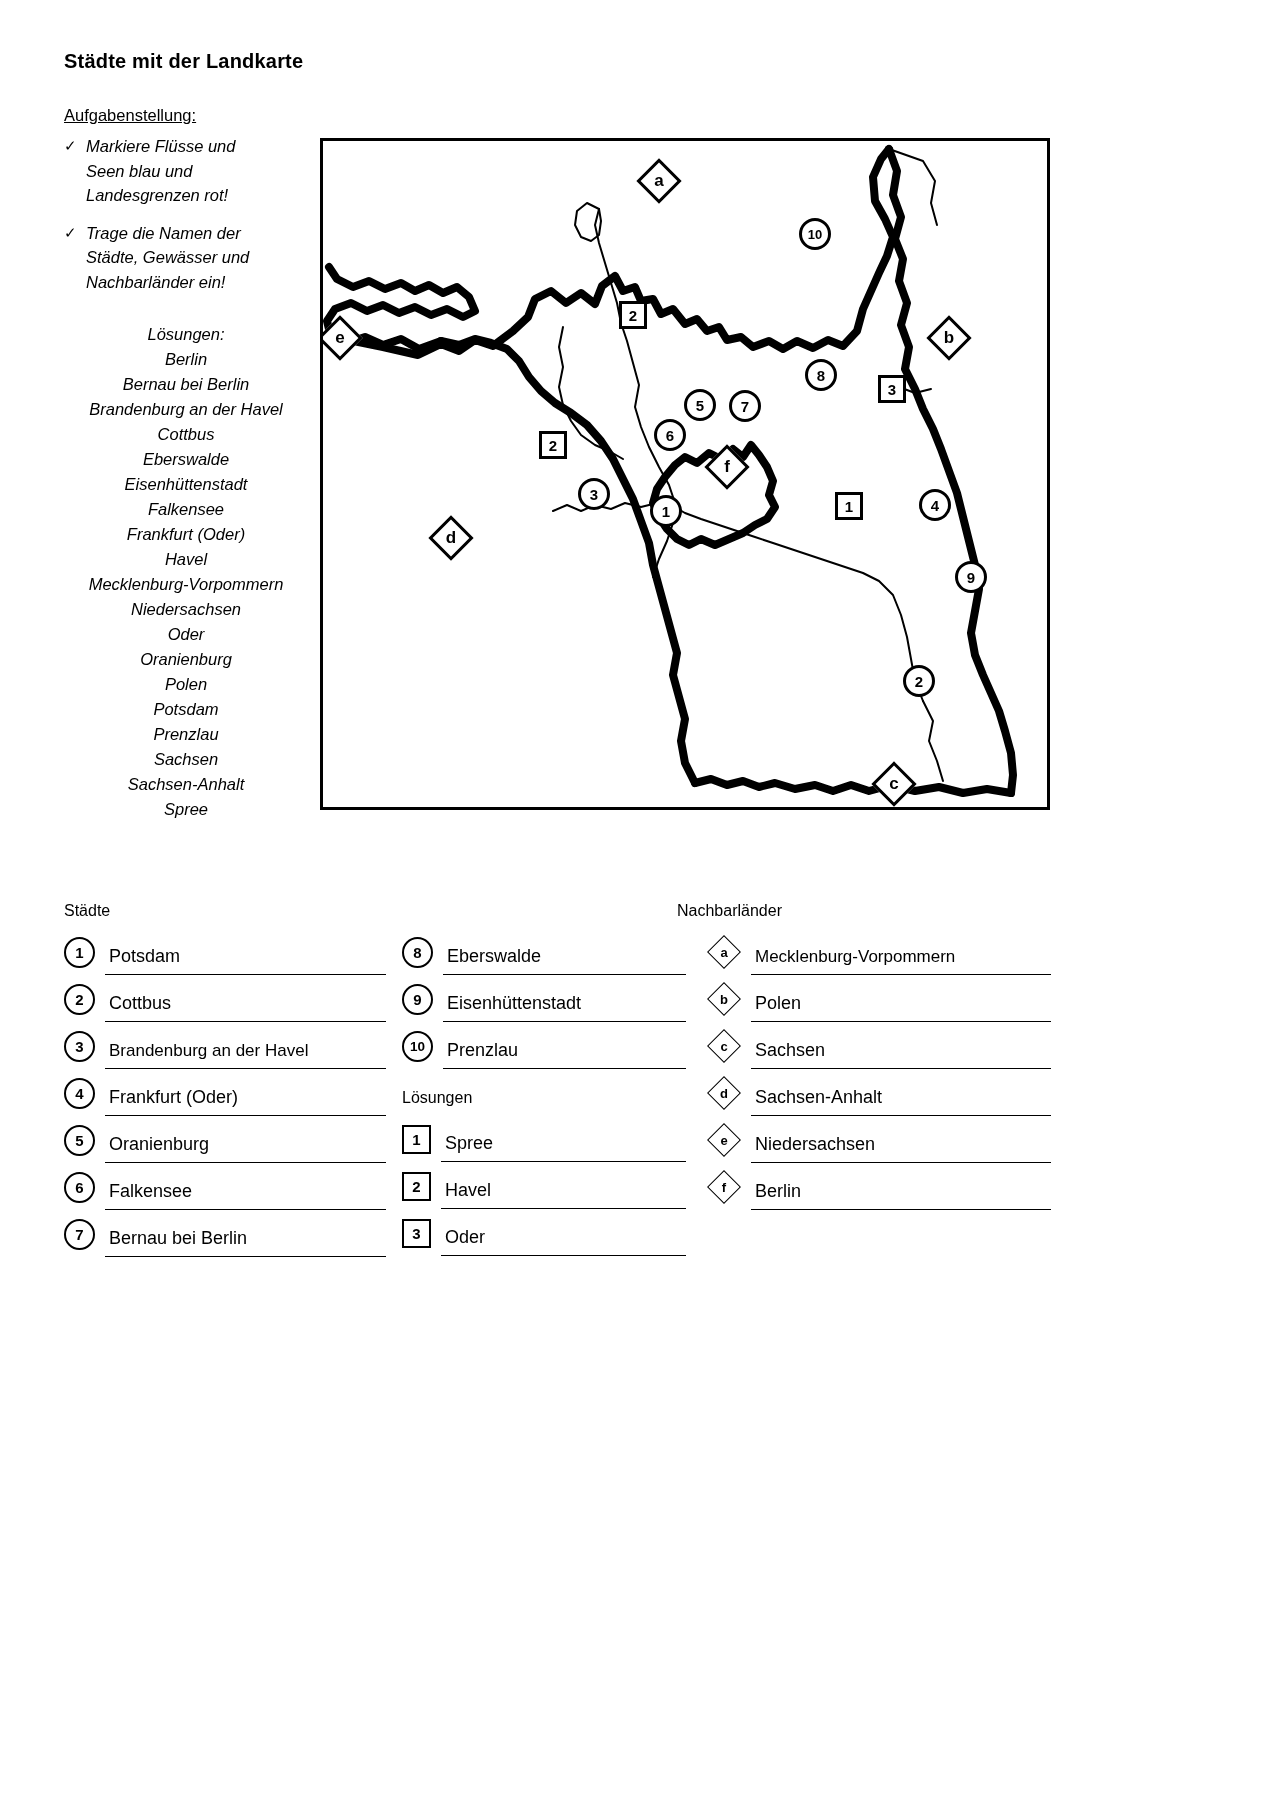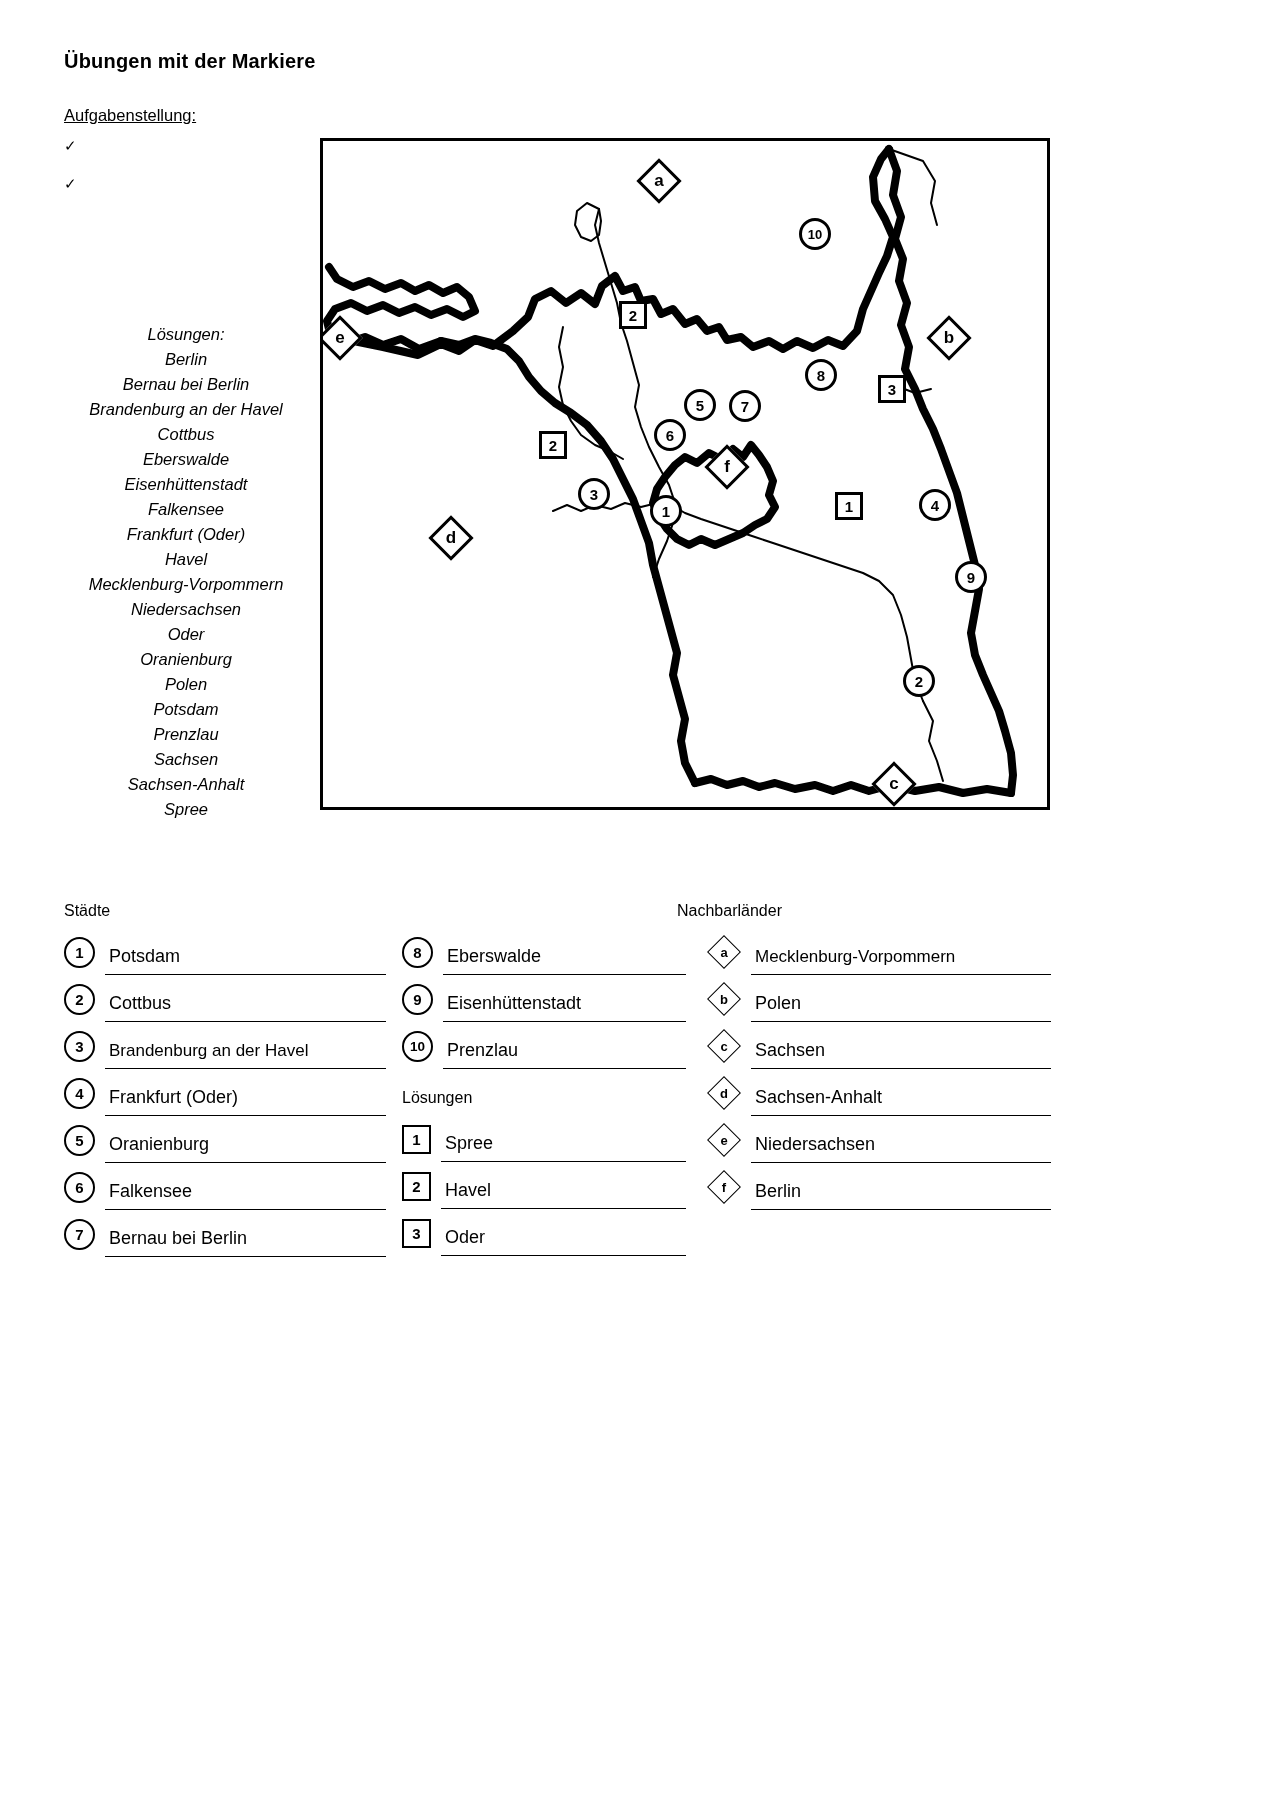--- a/index.html
+++ b/index.html
@@ -190,29 +190,35 @@
     left: 4px;
     bottom: 7px;
     font-size: 18px;
     white-space: nowrap;
   }
   .answer-value.small { font-size: 17px; }
 </style>
 </head>
 <body>
 
-<div class="page-title">Übungen mit der Markiere</div>
+<div class="page-title">Städte mit der Landkarte</div>
 <div class="task-heading">Aufgabenstellung:</div>
 
 <div class="task-list">
   <div class="task-item">
     <span class="task-check">✓</span>
+    <span class="task-text">Markiere Flüsse und
+Seen blau und
+Landesgrenzen rot!</span>
   </div>
   <div class="task-item">
     <span class="task-check">✓</span>
+    <span class="task-text">Trage die Namen der
+Städte, Gewässer und
+Nachbarländer ein!</span>
   </div>
 </div>
 
 <div class="solutions">
   <div class="solutions-title">Lösungen:</div>
   <div class="solution-word">Berlin</div>
   <div class="solution-word">Bernau bei Berlin</div>
   <div class="solution-word">Brandenburg an der Havel</div>
   <div class="solution-word">Cottbus</div>
   <div class="solution-word">Eberswalde</div>

